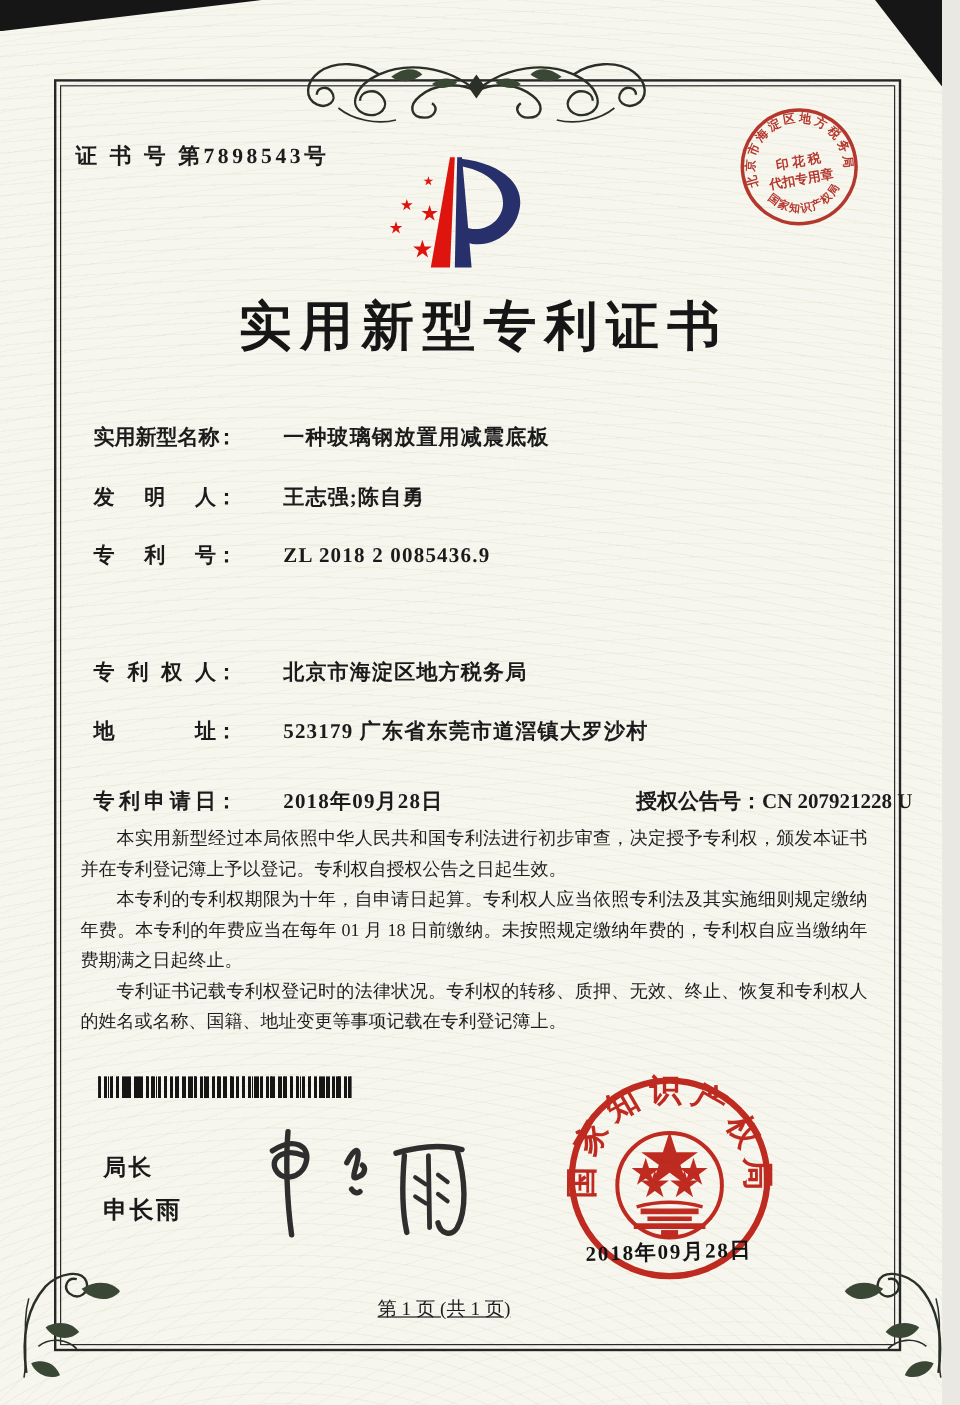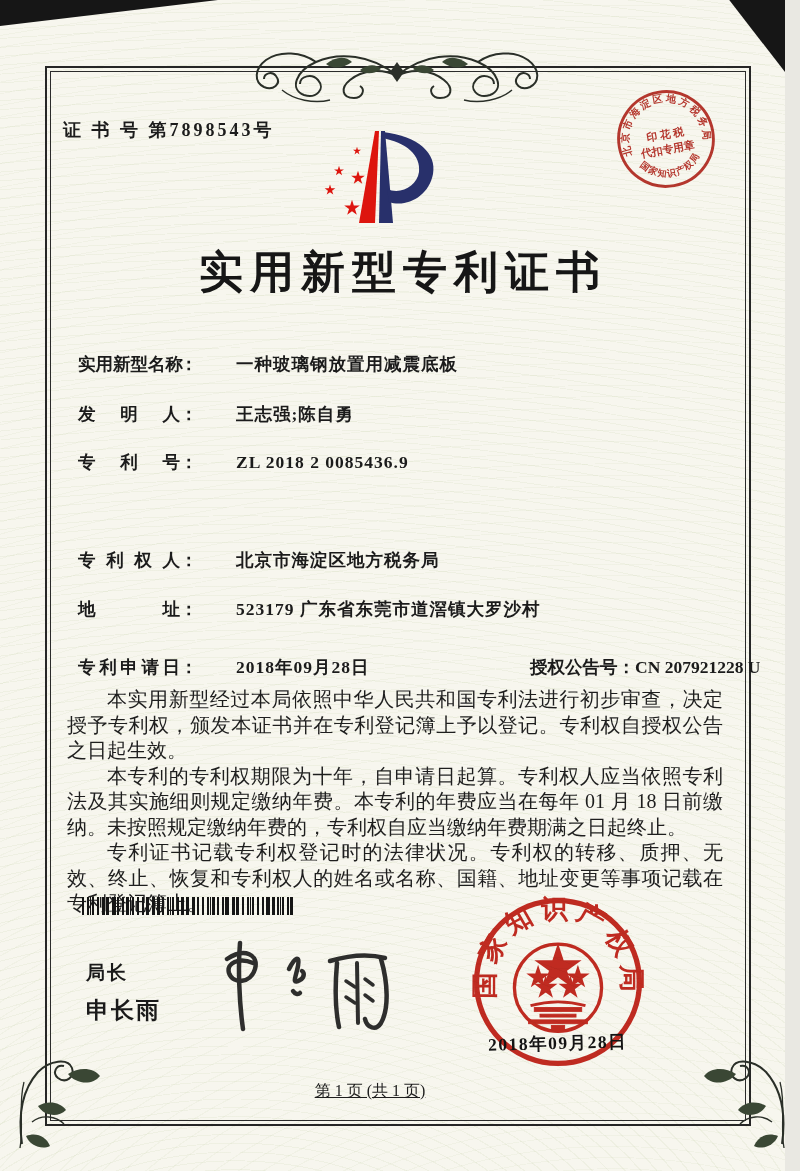--- a/index.html
+++ b/index.html
@@ -21,30 +21,30 @@
   .flourish{position:absolute;}
   
   .certno{position:absolute;left:63px;top:118px;font-size:18px;letter-spacing:3px;color:#1c1c1c;font-weight:600;}
   .title{position:absolute;left:45px;top:243px;width:716px;text-align:center;font-size:44px;font-weight:bold;
     letter-spacing:7px;color:#161616;}
   .frow{position:absolute;left:78px;font-size:17.5px;font-weight:600;color:#1b1b1b;white-space:nowrap;}
   .flabel{display:inline-block;width:102px;text-align:justify;text-align-last:justify;vertical-align:bottom;}
   .fcolon{display:inline-block;width:16px;}
   .fvalue{letter-spacing:1px;margin-left:40px;}
   .grantno{position:absolute;left:452px;top:0;font-size:17.5px;font-weight:600;color:#1b1b1b;white-space:nowrap;}
-  .body-text{position:absolute;left:67px;top:687px;width:656px;font-size:20px;line-height:25.5px;
+  .body-text{position:absolute;left:67px;top:687px;width:656px;font-size:15px;line-height:25.5px;
     color:#1e1e1e;text-align:justify;font-family:Liberation Serif, serif;}
   .body-text p{margin:0;text-indent:2em;}
   .barcode{position:absolute;left:82px;top:897px;width:211px;height:18px;
     background-image:
       repeating-linear-gradient(90deg,#151515 0 2px,transparent 2px 5px),
       repeating-linear-gradient(90deg,#151515 0 1px,transparent 1px 8px),
       repeating-linear-gradient(90deg,#151515 0 1.5px,transparent 1.5px 11px);}
   .director-title{position:absolute;left:86px;top:960px;font-size:19px;font-weight:600;color:#1a1a1a;letter-spacing:2px;}
-  .director-name{position:absolute;left:86px;top:995px;font-size:23px;font-weight:600;color:#1a1a1a;letter-spacing:2px;}
+  .director-name{position:absolute;left:86px;top:995px;font-size:20px;font-weight:600;color:#1a1a1a;letter-spacing:2px;}
   .signature{position:absolute;left:205px;top:930px;width:200px;height:102px;}
   .tax-stamp{position:absolute;left:612px;top:85px;width:108px;height:108px;transform:rotate(-10deg);
     opacity:.92;mix-blend-mode:multiply;}
   .main-seal{position:absolute;left:468px;top:892px;width:180px;height:180px;opacity:.95;mix-blend-mode:multiply;}
   .seal-date{position:absolute;left:488px;top:1031px;font-size:17.5px;font-weight:600;color:#141414;
     letter-spacing:1.5px;transform:rotate(-1.5deg);z-index:5;}
   .footer{position:absolute;left:270px;top:1081px;width:200px;text-align:center;font-size:16px;color:#1d1d1d;text-decoration:underline;}
 </style>
 </head>
 <body>

